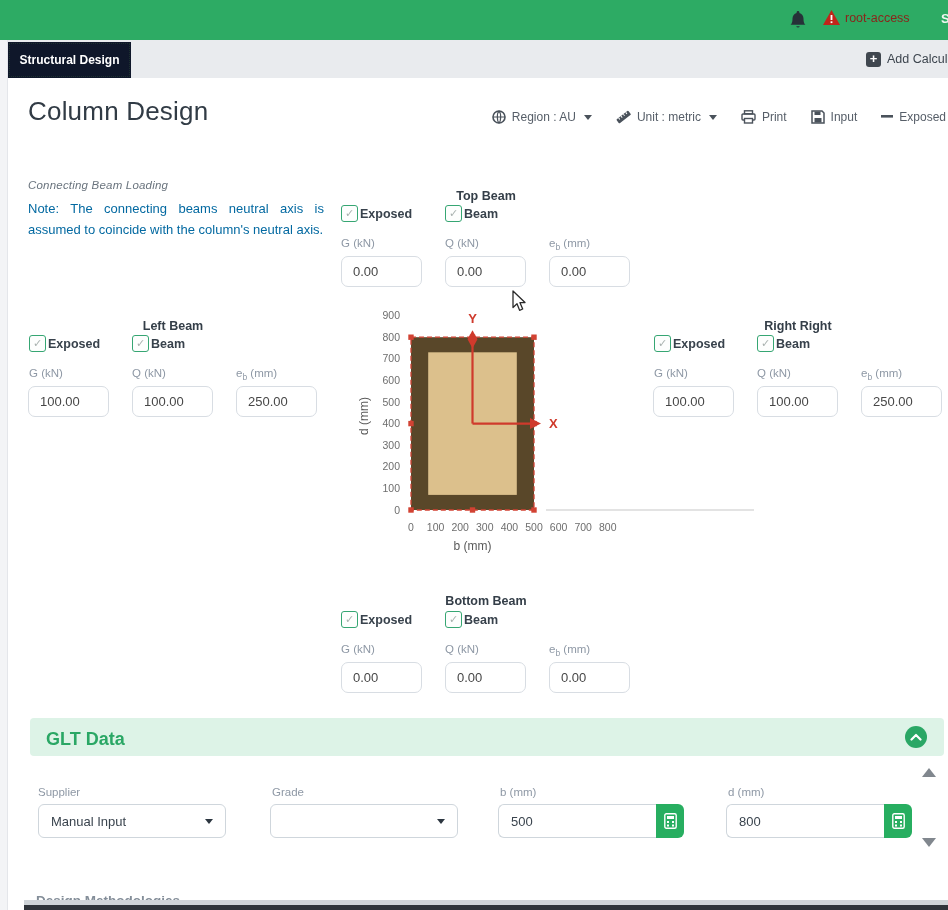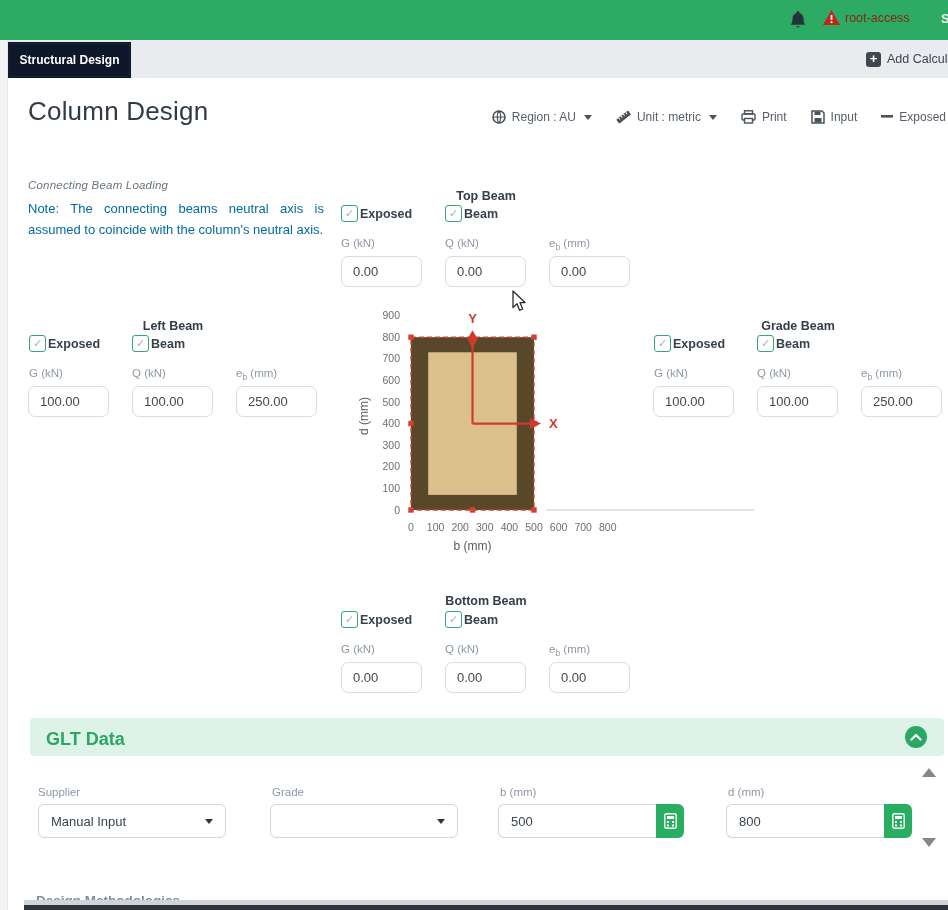--- a/index.html
+++ b/index.html
@@ -180,21 +180,21 @@
   <span class="checkbox">✓</span>
   <span class="cb-label">Beam</span>
 </div>
 <div class="field-label" style="left:29px; top:367px;">G (kN)</div>
 <div class="field-label" style="left:132px; top:367px;">Q (kN)</div>
 <div class="field-label" style="left:236px; top:367px;"><span>e</span><sub>b</sub><span> (mm)</span></div>
 <input class="beam-input" style="left: 28px; top: 386px;" value="100.00">
 <input class="beam-input" style="left: 132px; top: 386px;" value="100.00">
 <input class="beam-input" style="left: 236px; top: 386px;" value="250.00">
 
-<div class="beam-title" style="left:798px; top:310px;">Grade Beam</div>
+<div class="beam-title" style="left:798px; top:310px;">Right Right</div>
 <div class="cb-row" style="left:654px; top:335px;">
   <span class="checkbox">✓</span>
   <span class="cb-label">Exposed</span>
 </div>
 <div class="cb-row" style="left:757px; top:335px;">
   <span class="checkbox">✓</span>
   <span class="cb-label">Beam</span>
 </div>
 <div class="field-label" style="left:654px; top:367px;">G (kN)</div>
 <div class="field-label" style="left:757px; top:367px;">Q (kN)</div>

